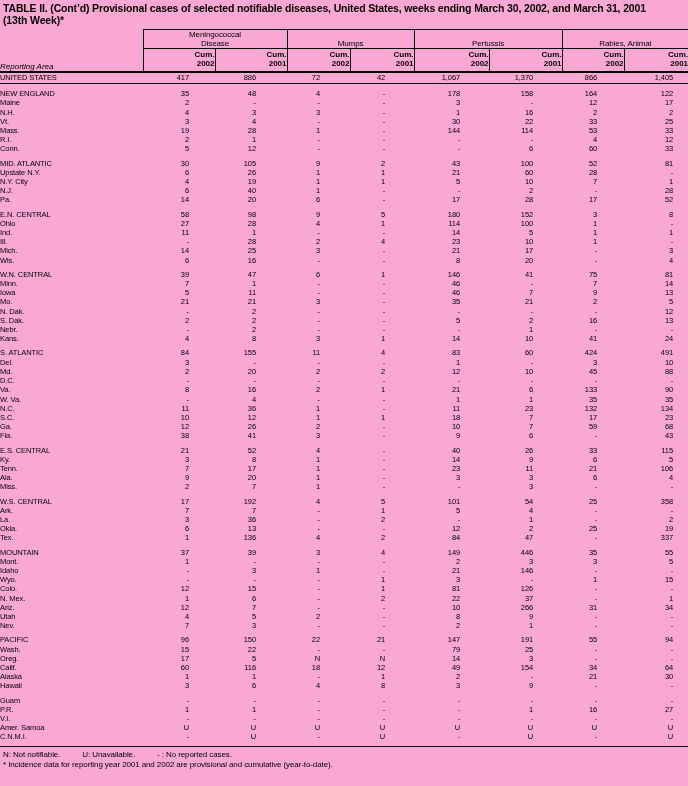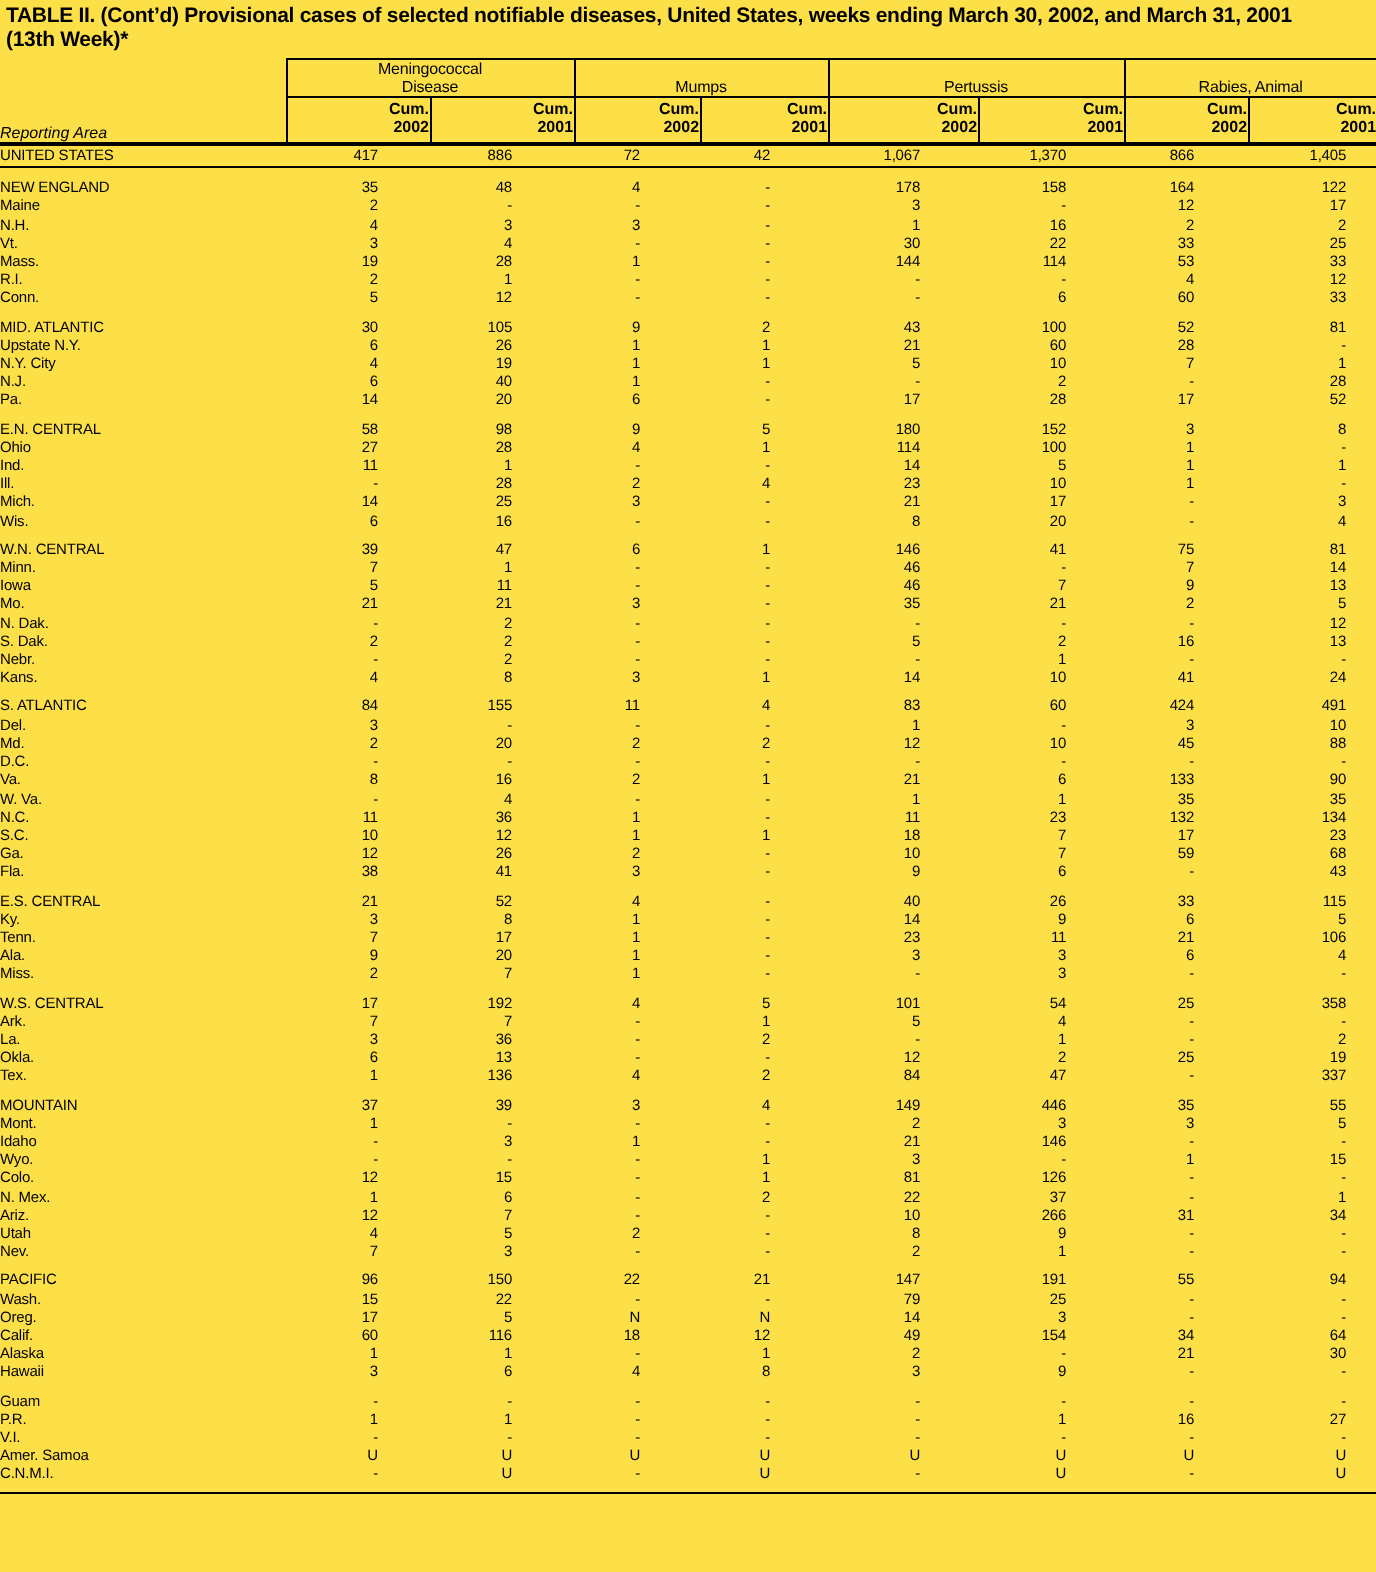--- a/index.html
+++ b/index.html
@@ -1,18 +1,18 @@
 <!DOCTYPE html>
 <html><head>
 <meta charset="utf-8">
 <style>
   html, body { margin: 0; padding: 0; background: #fff; }
   .page {
     width: 688px; height: 786px;
-    background: #fde047; color: #000;
+    background: #f9a8d4; color: #000;
     font-family: "Liberation Sans", "DejaVu Sans", sans-serif;
     box-sizing: border-box;
     padding: 3px 0 0 0;
     overflow: hidden;
     position: relative;
   }
   .title-block { padding-left: 3px; }
   .title-line {
     font-weight: bold;
     font-size: 10.5px;
@@ -928,14 +928,20 @@
           <td class="num">-</td>
           <td class="num">U</td>
           <td class="num">-</td>
           <td class="num">U</td>
         </tr>
       </tbody>
     </table>
 
   <div class="bottom-rule"></div>
 
+  <div class="footnotes">
+    <div>
+      <span class="legend-item">N: Not notifiable.</span><span class="legend-item">U: Unavailable.</span><span>- : No reported cases.</span>
+    </div>
+    <div>* Incidence data for reporting year 2001 and 2002 are provisional and cumulative (year-to-date).</div>
+  </div>
 
 </div>
 
 </body></html>

